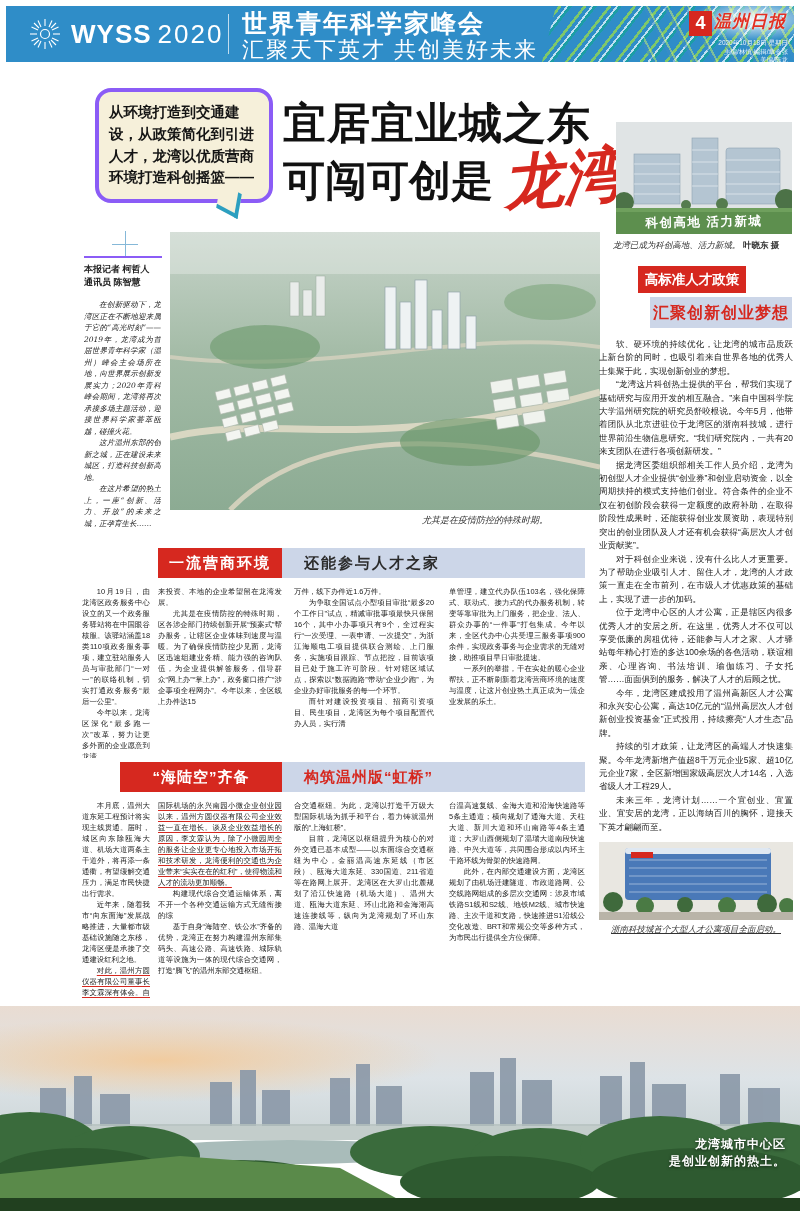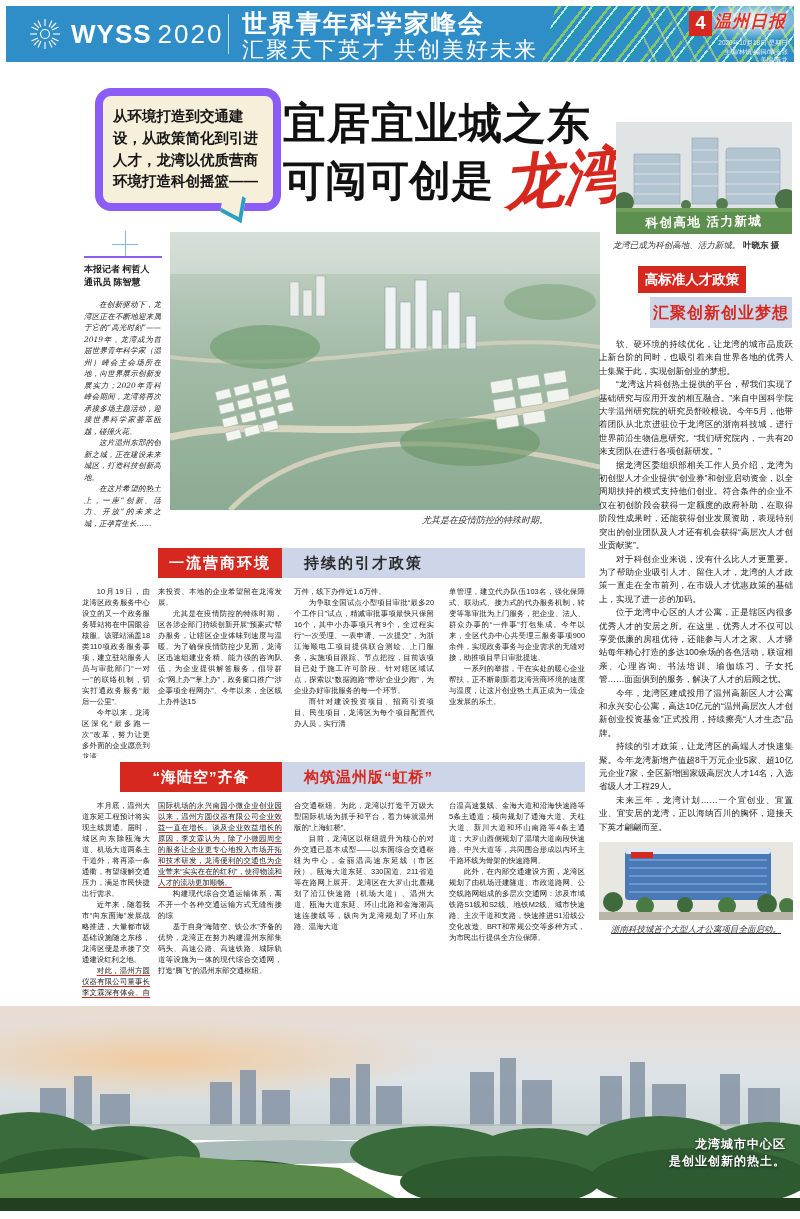--- a/index.html
+++ b/index.html
@@ -26,21 +26,21 @@
   .band-titles{position:absolute;left:236px;top:3px;color:#fff;}
   .bt1{font-size:25px;font-weight:700;letter-spacing:2px;line-height:28px;}
   .bt2{font-size:22px;font-weight:500;letter-spacing:2px;line-height:26px;}
   .pageno{position:absolute;right:82px;top:5px;width:23px;height:25px;background:#d6281f;color:#fff;
     font-size:18px;font-weight:700;text-align:center;line-height:25px;}
   .paper-logo{position:absolute;right:6px;top:4px;width:74px;color:#e23023;
     font-family:"DejaVu Serif",serif;font-style:italic;font-weight:700;font-size:17px;
     letter-spacing:1px;text-shadow:0 0 2px rgba(255,255,255,.9);}
   .dateblock{position:absolute;right:6px;top:33px;color:#eaf4fb;font-size:6.5px;line-height:8.5px;text-align:right;}
   
-  .bubble{position:absolute;left:95px;top:88px;width:150px;background:#f6f0da;border:8px solid #8b5cf6;
+  .bubble{position:absolute;left:95px;top:88px;width:150px;background:#f6f0da;border:4px solid #8b5cf6;
     border-radius:16px;padding:10px 10px;font-size:14.5px;font-weight:700;line-height:1.5;color:#141414;}
   .bubble:after{content:"";position:absolute;right:28px;bottom:-14px;width:20px;height:20px;background:#f6f0da;
     border-right:4px solid #2c9fc0;border-bottom:4px solid #2c9fc0;transform:rotate(28deg) skewX(18deg);}
   .headline{position:absolute;left:283px;top:96px;width:330px;color:#111;}
   .hl1{font-size:43px;font-weight:900;letter-spacing:1px;line-height:54px;white-space:nowrap;}
   .hl2{font-size:42px;font-weight:900;letter-spacing:0;line-height:62px;white-space:nowrap;display:flex;align-items:flex-start;}
   .hl-script{font-family:"DejaVu Serif",serif;font-style:italic;font-weight:700;font-size:60px;color:#d6281f;
     margin-left:10px;transform:rotate(-5deg) translateY(-2px);display:inline-block;line-height:60px;}
   .cross-h{position:absolute;background:#85b8d8;}
   
@@ -284,21 +284,21 @@
       <circle cx="46" cy="64" r="9" fill="#4a7a44"></circle>
     <circle cx="86" cy="63" r="8" fill="#3f6a3c"></circle>
       <circle cx="128" cy="64" r="9" fill="#4a7a44"></circle>
     <circle cx="168" cy="62" r="10" fill="#3f6a3c"></circle>
       <circle cx="188" cy="64" r="8" fill="#4a7a44"></circle>
     <rect y="70" width="194" height="8" fill="#b9b4a8"></rect>
   </svg>
   <div class="right-cap">浙南科技城首个大型人才公寓项目全面启动。</div>
 
   <div class="tagbox tag-s1">一流营商环境</div>
-  <div class="bar-s1">持续的引才政策</div>
+  <div class="bar-s1">还能参与人才之家</div>
   <div class="cols cols1">
     <div class="col cA">
         <p class="bp">10月19日，由龙湾区政务服务中心设立的又一个政务服务驿站将在中国眼谷核服。该驿站涵盖18类110项政务服务事项，建立驻站服务人员与审批部门“一对一”的联络机制，切实打通政务服务“最后一公里”。</p>
         <p class="bp">今年以来，龙湾区深化“最多跑一次”改革，努力让更多外面的企业愿意到龙湾</p>
       </div>
     <div class="col cB">
         <p class="bp noind">来投资、本地的企业希望留在龙湾发展。</p>
         <p class="bp">尤其是在疫情防控的特殊时期，区各涉企部门持续创新开展“预案式”帮办服务，让辖区企业体味到速度与温暖。为了确保疫情防控少见面，龙湾区迅速组建业务精、能力强的咨询队伍，为企业提供解答服务，倡导群众“网上办”“掌上办”，政务窗口推广“涉企事项全程网办”。今年以来，全区线上办件达15</p>
       </div>
     <div class="col cC">

